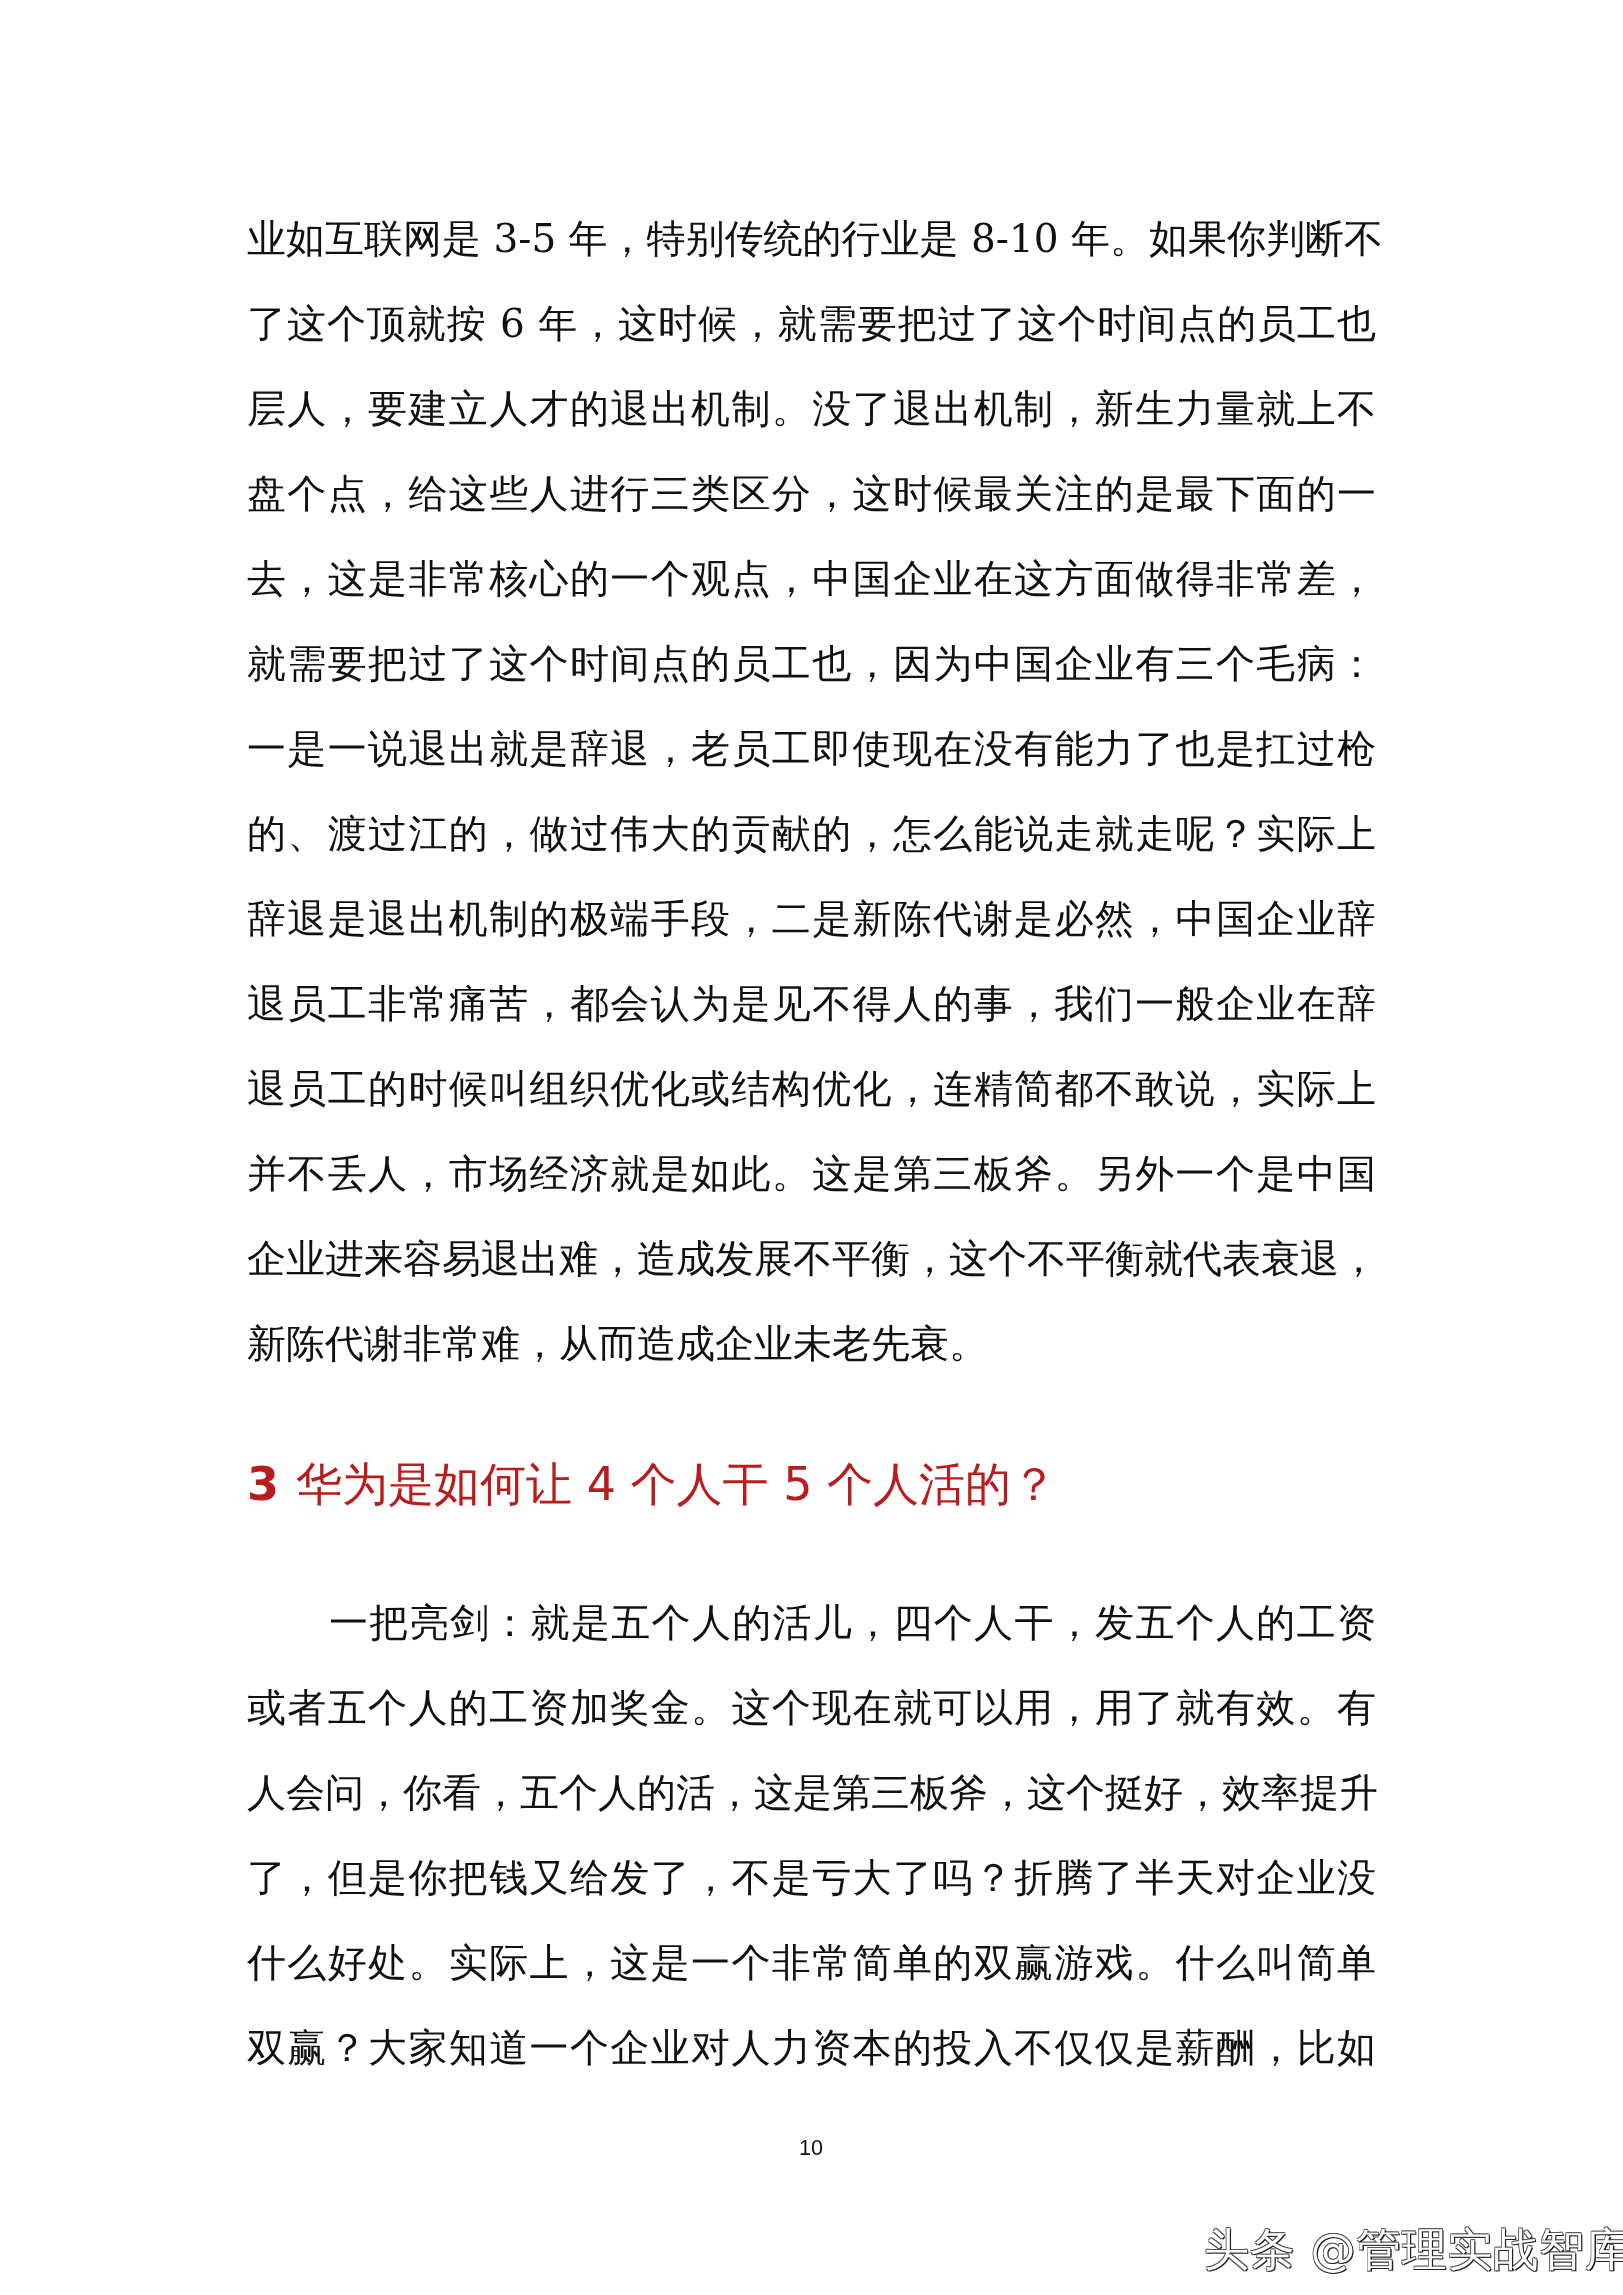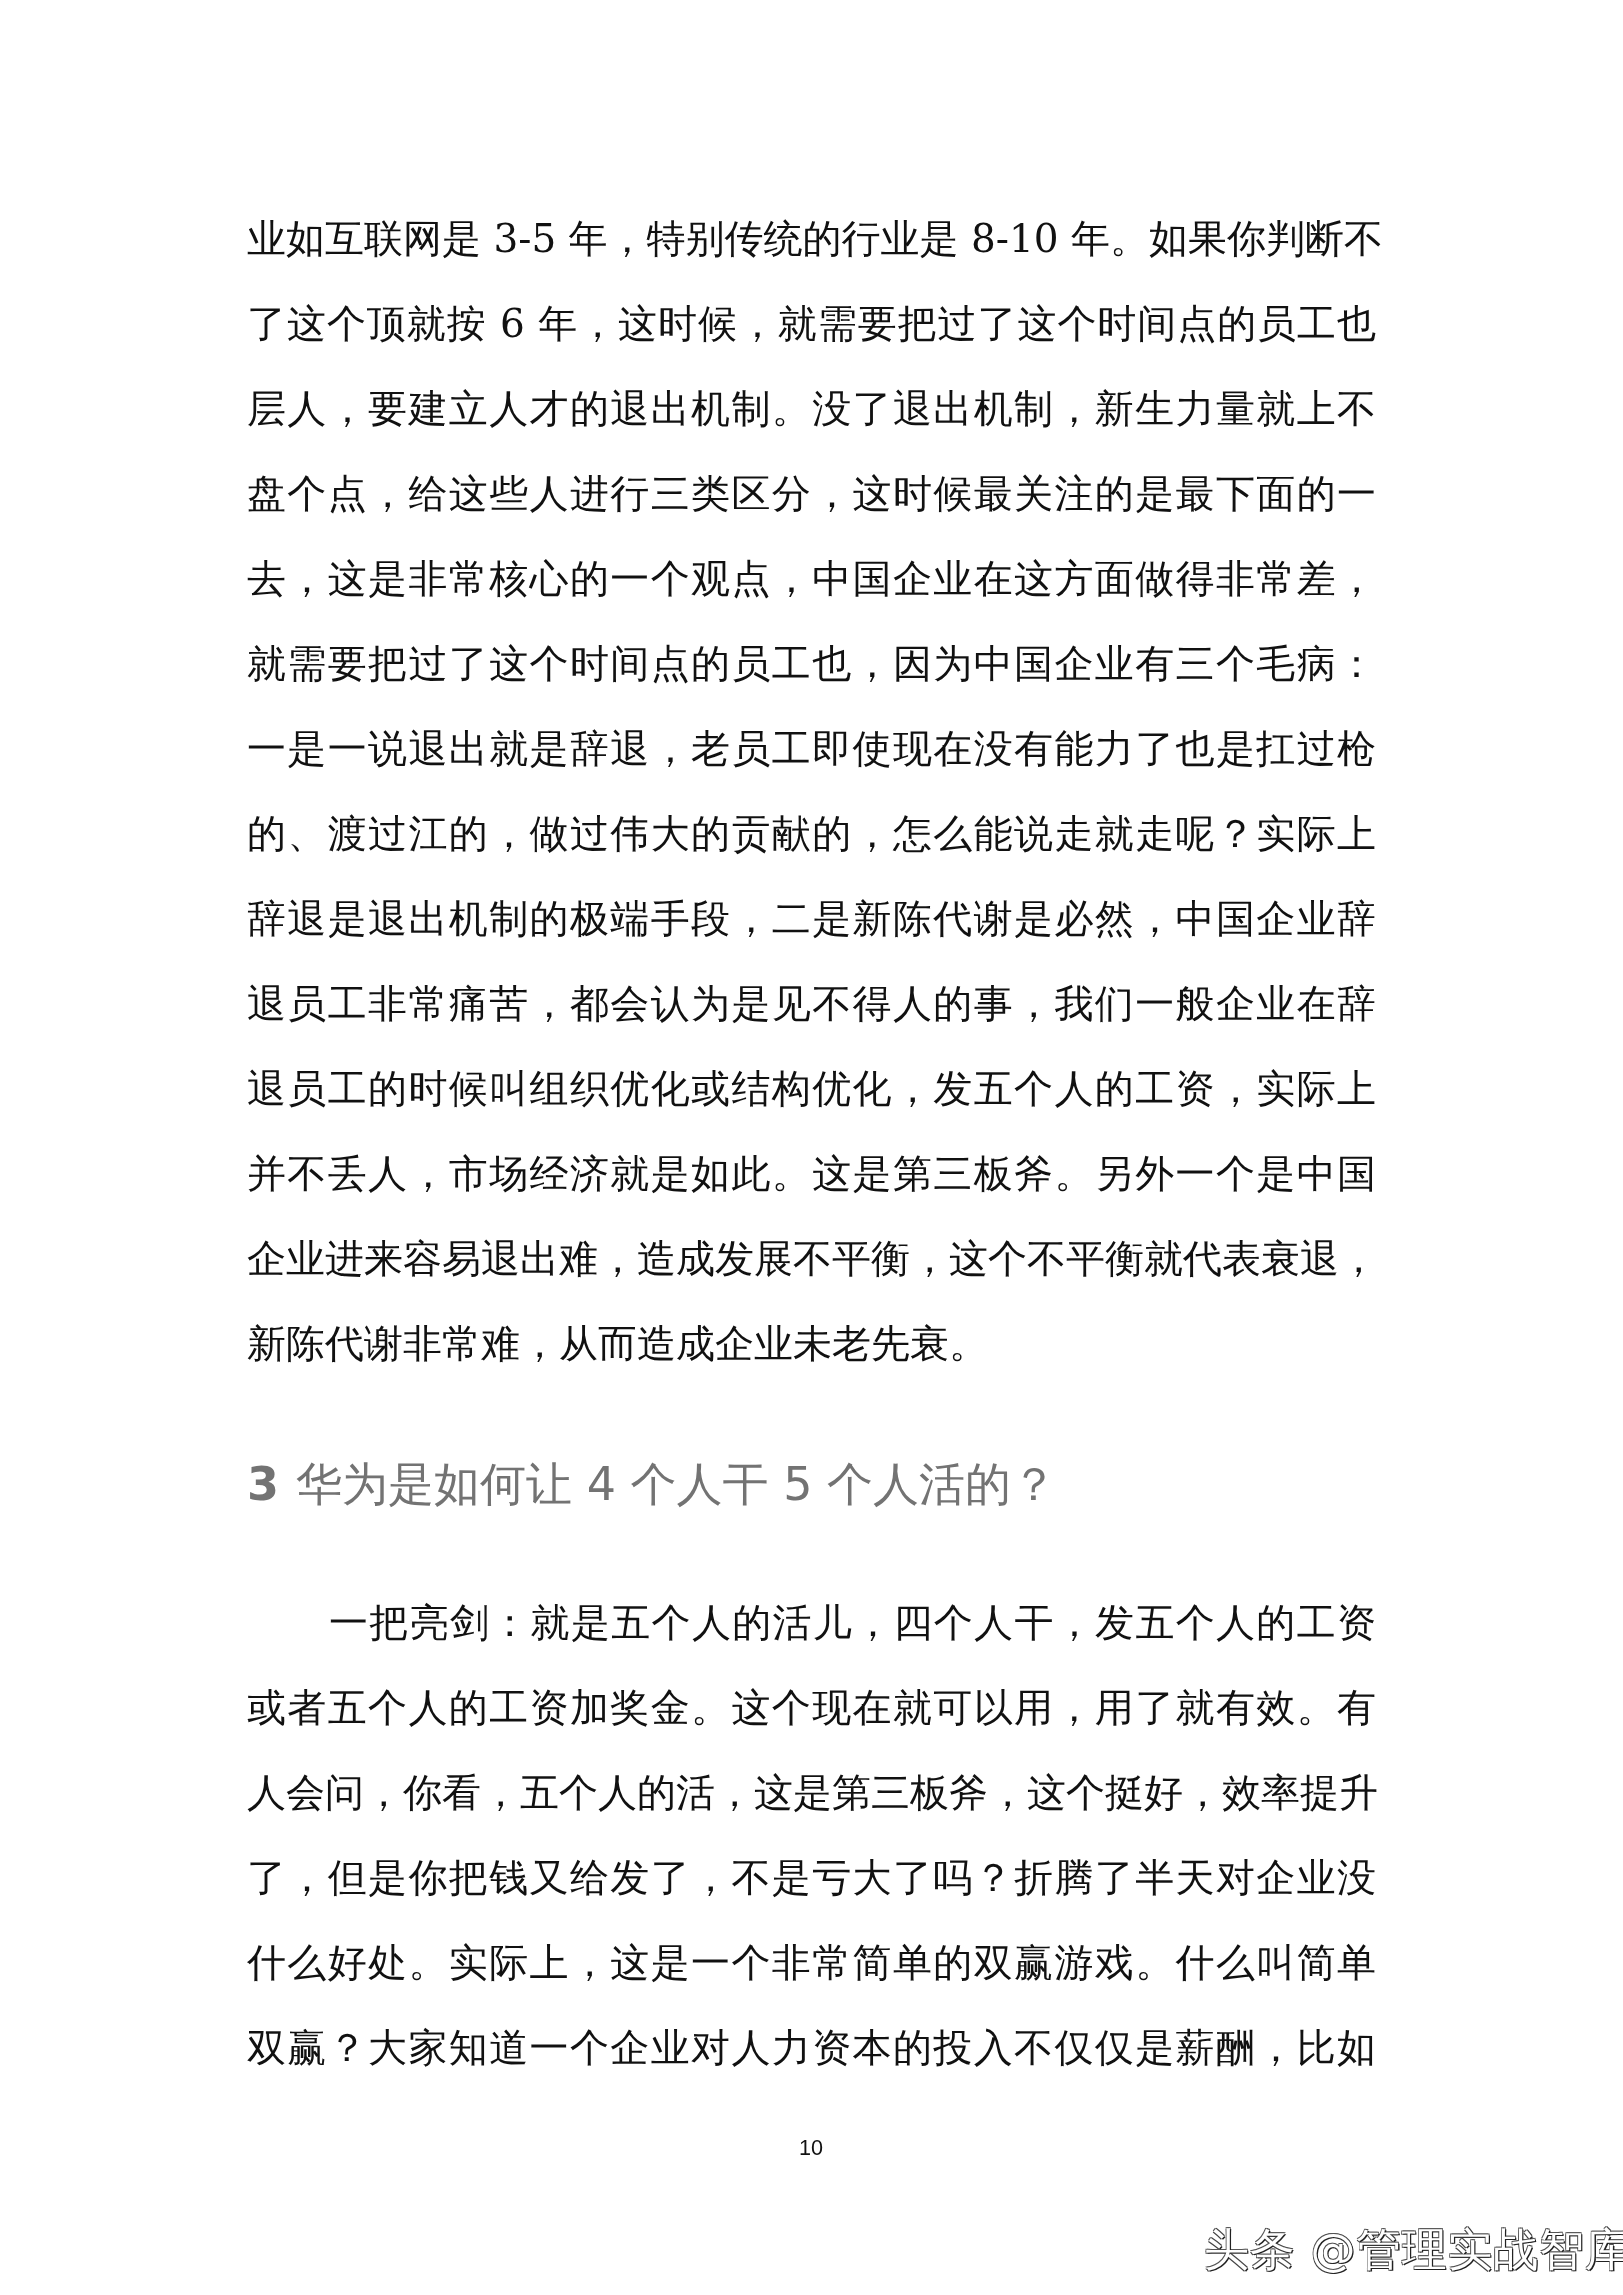--- a/index.html
+++ b/index.html
@@ -27,21 +27,21 @@
   #para1 { top: 196px; }
   #para2 { top: 1580px; }
   .heading {
     position: absolute;
     left: 247px;
     top: 1442px;
     height: 85px;
     line-height: 85px;
     font-family: "DejaVu Sans", "Liberation Sans", sans-serif;
     font-size: 46px;
-    color: #737373;
+    color: #b91c1c;
     white-space: nowrap;
   }
   .heading .num { font-weight: bold; margin-right: 17px; }
   .heading .title-text { font-weight: normal; }
   .page-number {
     position: absolute;
     left: 785px;
     width: 52px;
     top: 2133px;
     text-align: center;
@@ -73,21 +73,21 @@
     <span class="line">业如互联网是 3-5 年，特别传统的行业是 8-10 年。如果你判断不</span>
     <span class="line">了这个顶就按 6 年，这时候，就需要把过了这个时间点的员工也</span>
     <span class="line">层人，要建立人才的退出机制。没了退出机制，新生力量就上不</span>
     <span class="line">盘个点，给这些人进行三类区分，这时候最关注的是最下面的一</span>
     <span class="line">去，这是非常核心的一个观点，中国企业在这方面做得非常差，</span>
     <span class="line">就需要把过了这个时间点的员工也，因为中国企业有三个毛病：</span>
     <span class="line">一是一说退出就是辞退，老员工即使现在没有能力了也是扛过枪</span>
     <span class="line">的、渡过江的，做过伟大的贡献的，怎么能说走就走呢？实际上</span>
     <span class="line">辞退是退出机制的极端手段，二是新陈代谢是必然，中国企业辞</span>
     <span class="line">退员工非常痛苦，都会认为是见不得人的事，我们一般企业在辞</span>
-    <span class="line">退员工的时候叫组织优化或结构优化，发五个人的工资，实际上</span>
+    <span class="line">退员工的时候叫组织优化或结构优化，连精简都不敢说，实际上</span>
     <span class="line">并不丢人，市场经济就是如此。这是第三板斧。另外一个是中国</span>
     <span class="line">企业进来容易退出难，造成发展不平衡，这个不平衡就代表衰退，</span>
     <span class="line last">新陈代谢非常难，从而造成企业未老先衰。</span>
   </div>
 
   <div class="heading">
     <span class="num">3</span><span class="title-text">华为是如何让 4 个人干 5 个人活的？</span>
   </div>
 
   <div class="para" id="para2">

